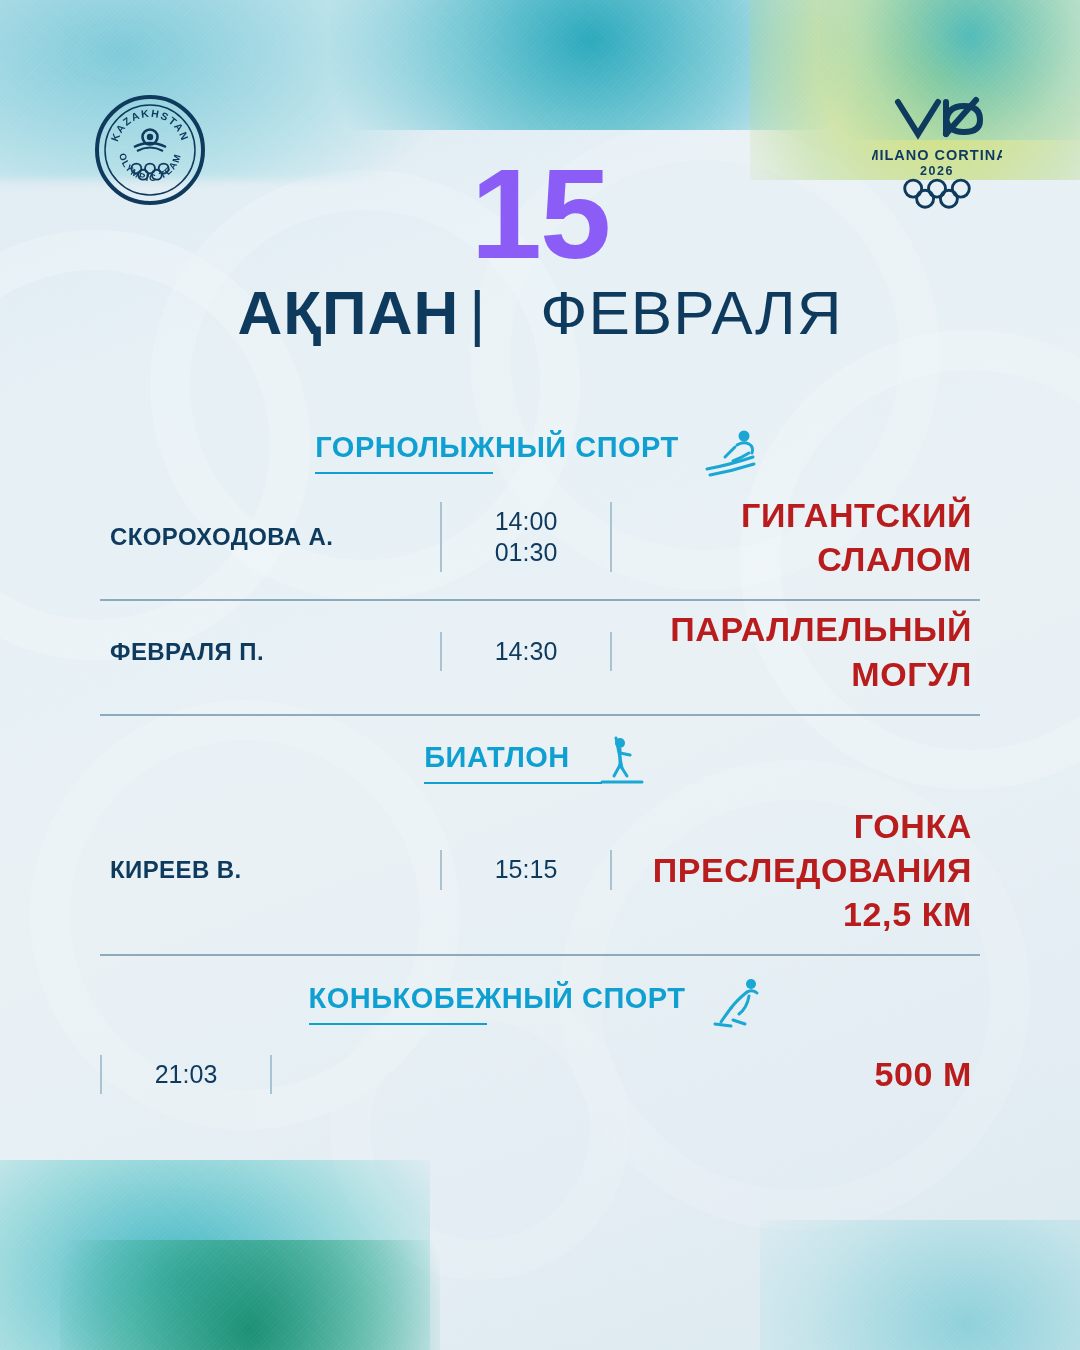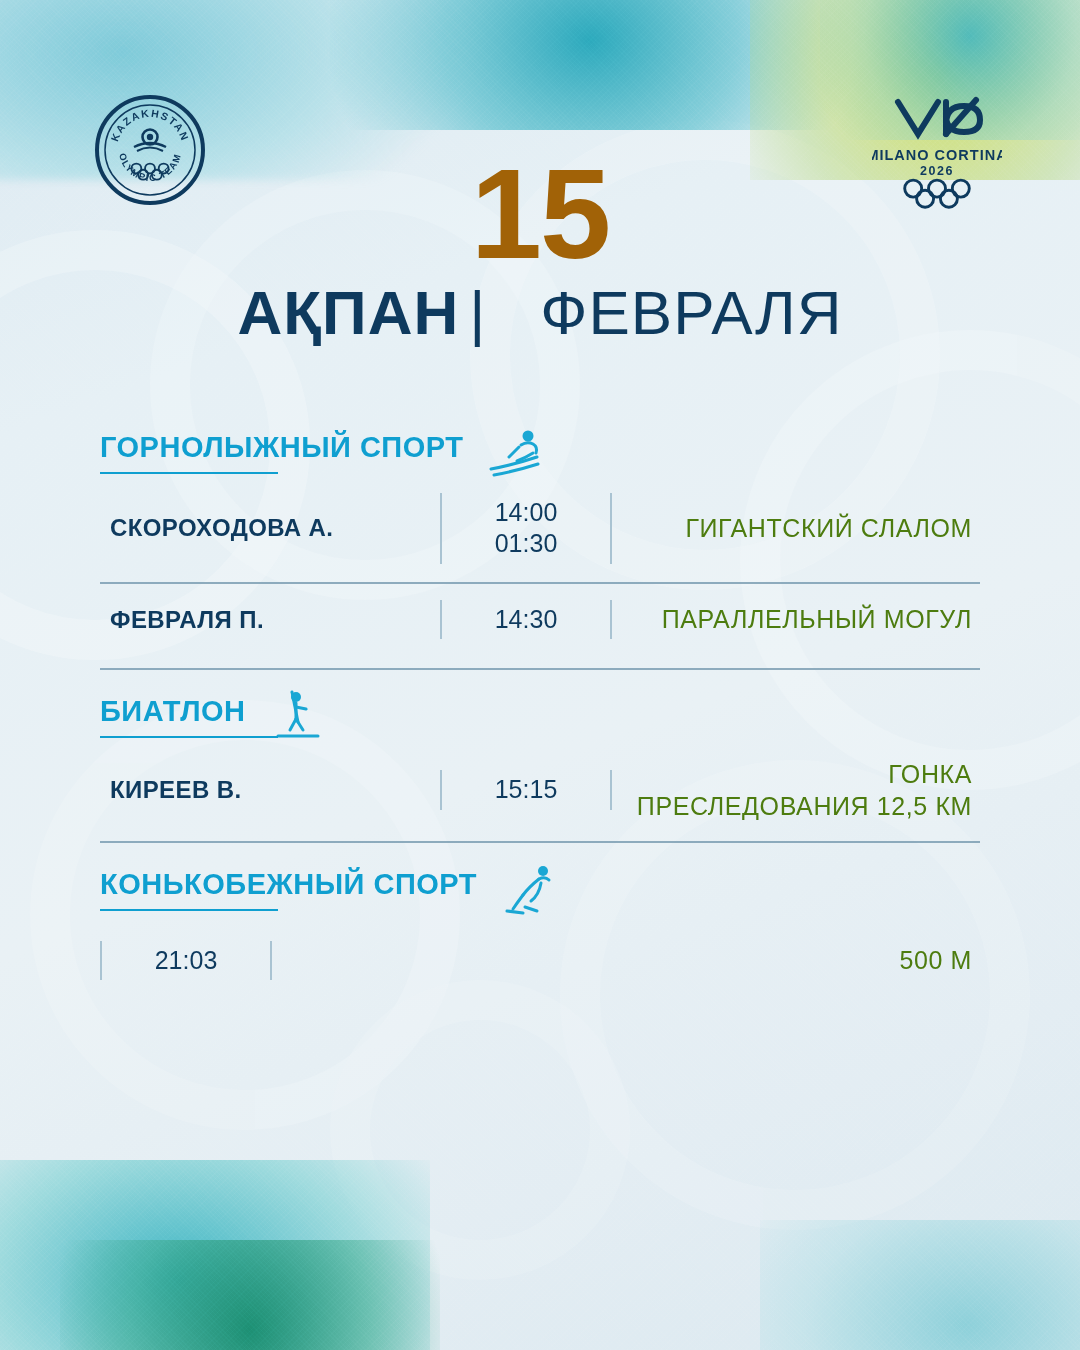--- a/index.html
+++ b/index.html
@@ -103,21 +103,21 @@
 
   .kz-logo { position: absolute; left: 95px; top: 95px; width: 110px; height: 110px; }
   .mc-logo { position: absolute; right: 78px; top: 82px; width: 130px; height: 130px; }
 
   .date-number {
     position: absolute;
     top: 150px; left: 0; right: 0;
     text-align: center;
     font-size: 128px;
     font-weight: 800;
-    color: #a16207;
+    color: #8b5cf6;
     letter-spacing: -2px;
     line-height: 1;
   }
   .date-words {
     position: absolute;
     top: 282px; left: 0; right: 0;
     text-align: center;
     font-size: 62px;
     line-height: 1;
     color: #0e3a5e;
@@ -134,20 +134,21 @@
     right: 100px;
   }
 
   .sport-block { position: relative; }
 
   .sport-head {
     display: flex;
     align-items: center;
     gap: 18px;
     padding-top: 18px;
+    justify-content: center;
   }
   .sport-title {
     font-size: 29px;
     font-weight: 800;
     color: #0f9fd0;
     letter-spacing: .5px;
     position: relative;
     padding-bottom: 16px;
   }
   .sport-title::after {
@@ -181,23 +182,23 @@
     font-weight: 400;
     color: #0e3a5e;
     line-height: 1.25;
     border-left: 2px solid #a9c3d2;
     border-right: 2px solid #a9c3d2;
     padding: 4px 0;
   }
   .discipline {
     flex: 1;
     text-align: right;
-    font-size: 25px;
-    font-weight: 400;
-    color: #4d7c0f;
+    font-size: 34px;
+    font-weight: 700;
+    color: #b91c1c;
     letter-spacing: .6px;
     line-height: 1.3;
     padding-right: 8px;
   }
   .divider { height: 2px; background: #6e93aa; opacity: .75; }
 </style>
 </head>
 <body>
 
 <div class="poster">

